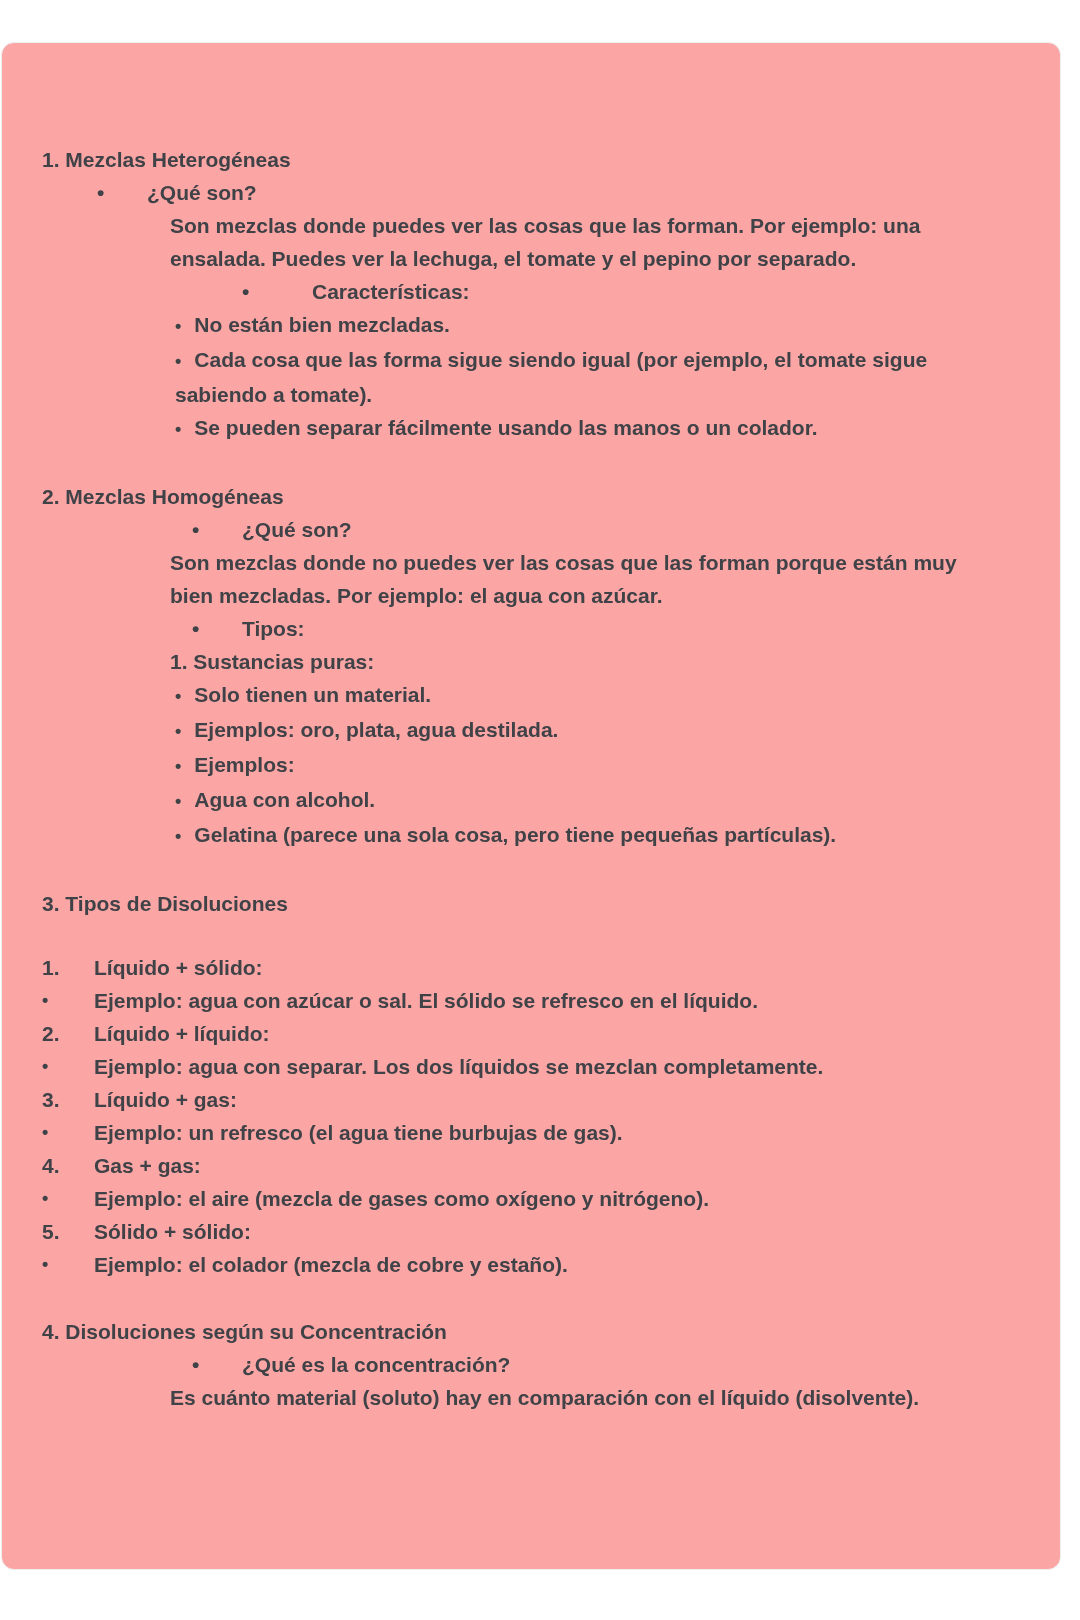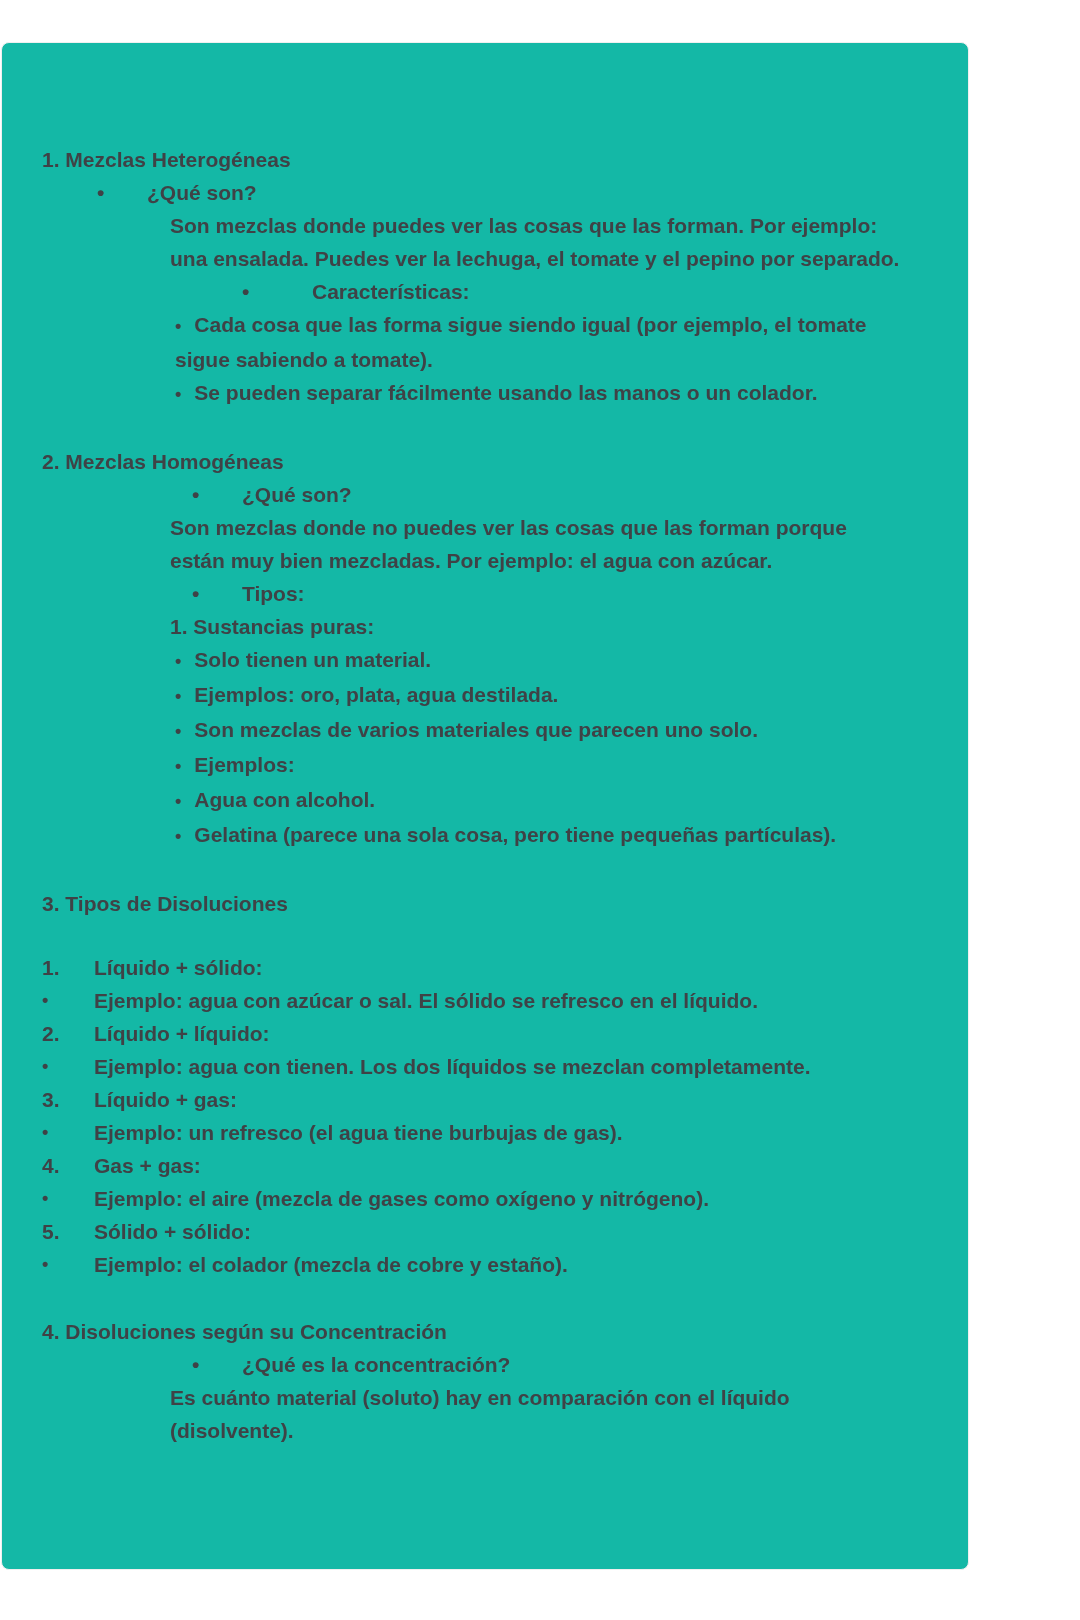--- a/index.html
+++ b/index.html
@@ -13,25 +13,25 @@
     position: relative;
     font-family: "Liberation Sans", sans-serif;
     font-weight: 700;
     color: #3f4246;
     -webkit-font-smoothing: antialiased;
   }
   .doc-card {
     position: absolute;
     left: 1px;
     top: 42px;
-    width: 968px;
+    width: 1060px;
     height: 1528px;
-    background: #14b8a6;
+    background: #fca5a5;
     border: 1px solid #efefef;
-    border-radius: 8px;
+    border-radius: 13px;
     box-sizing: border-box;
     overflow: hidden;
   }
   .doc-content {
     padding: 100px 64px 0 40px;
     font-size: 21px;
     line-height: 33px;
   }
   .sec { margin: 0; }
   .sec + .sec { margin-top: 34px; }
@@ -88,39 +88,39 @@
       <p class="sec-heading">1. Mezclas Heterogéneas</p>
       <div class="q-row q-shallow">
         <span class="marker">•</span>
         <span class="text">¿Qué son?</span>
       </div>
       <p class="para">Son mezclas donde puedes ver las cosas que las forman. Por ejemplo: una ensalada. Puedes ver la lechuga, el tomate y el pepino por separado.</p>
       <div class="q-row q-deepest">
         <span class="marker">•</span>
         <span class="text">Características:</span>
       </div>
+      <p class="sub-bullet"><span class="marker">•</span><span>No están bien mezcladas.</span></p>
       <p class="sub-bullet"><span class="marker">•</span><span>Cada cosa que las forma sigue siendo igual (por ejemplo, el tomate sigue sabiendo a tomate).</span></p>
       <p class="sub-bullet"><span class="marker">•</span><span>Se pueden separar fácilmente usando las manos o un colador.</span></p>
     </div>
 
     <div class="sec">
       <p class="sec-heading">2. Mezclas Homogéneas</p>
       <div class="q-row q-deep">
         <span class="marker">•</span>
         <span class="text">¿Qué son?</span>
       </div>
       <p class="para">Son mezclas donde no puedes ver las cosas que las forman porque están muy bien mezcladas. Por ejemplo: el agua con azúcar.</p>
       <div class="q-row q-deep">
         <span class="marker">•</span>
         <span class="text">Tipos:</span>
       </div>
       <p class="sub-num">1. Sustancias puras:</p>
       <p class="sub-bullet"><span class="marker">•</span><span>Solo tienen un material.</span></p>
       <p class="sub-bullet"><span class="marker">•</span><span>Ejemplos: oro, plata, agua destilada.</span></p>
-      <p class="sub-bullet"><span class="marker">•</span><span>Son mezclas de varios materiales que parecen uno solo.</span></p>
       <p class="sub-bullet"><span class="marker">•</span><span>Ejemplos:</span></p>
       <p class="sub-bullet"><span class="marker">•</span><span>Agua con alcohol.</span></p>
       <p class="sub-bullet"><span class="marker">•</span><span>Gelatina (parece una sola cosa, pero tiene pequeñas partículas).</span></p>
     </div>
 
     <div class="sec">
       <p class="sec-heading">3. Tipos de Disoluciones</p>
       <div class="list3">
         <div class="list3-row">
           <span class="marker">1.</span>
@@ -129,21 +129,21 @@
         <div class="list3-row">
           <span class="marker dot">•</span>
           <span class="text">Ejemplo: agua con azúcar o sal. El sólido se refresco en el líquido.</span>
         </div>
         <div class="list3-row">
           <span class="marker">2.</span>
           <span class="text">Líquido + líquido:</span>
         </div>
         <div class="list3-row">
           <span class="marker dot">•</span>
-          <span class="text">Ejemplo: agua con tienen. Los dos líquidos se mezclan completamente.</span>
+          <span class="text">Ejemplo: agua con separar. Los dos líquidos se mezclan completamente.</span>
         </div>
         <div class="list3-row">
           <span class="marker">3.</span>
           <span class="text">Líquido + gas:</span>
         </div>
         <div class="list3-row">
           <span class="marker dot">•</span>
           <span class="text">Ejemplo: un refresco (el agua tiene burbujas de gas).</span>
         </div>
         <div class="list3-row">

